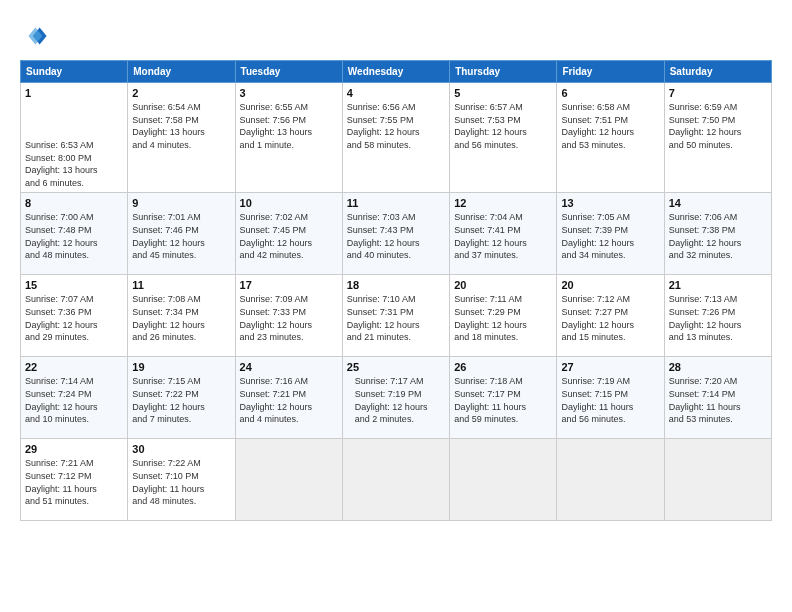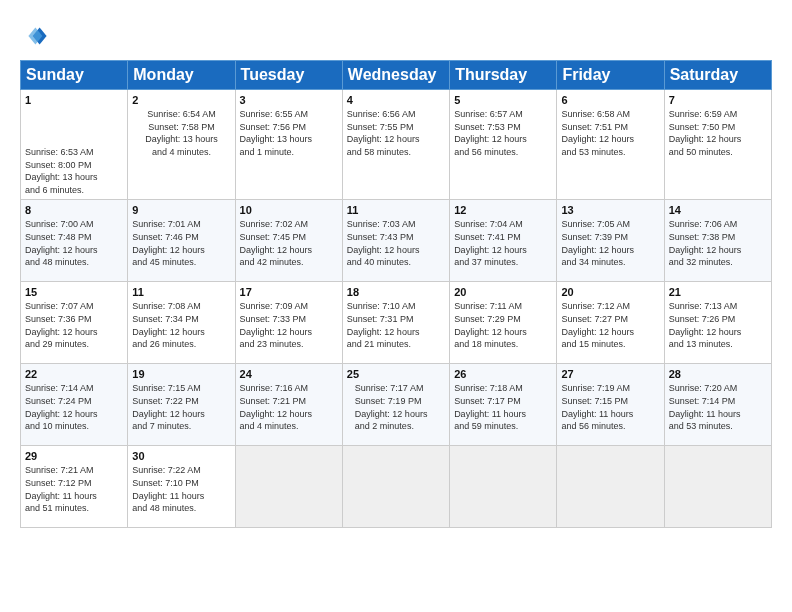--- a/index.html
+++ b/index.html
@@ -53,21 +53,21 @@
       color: #444;
     }
     .calendar {
       width: 100%;
       border-collapse: collapse;
       table-layout: fixed;
     }
     .calendar th {
       background: #1a6bbf;
       color: #fff;
-      font-size: 16px;
+      font-size: 10px;
       font-weight: bold;
       text-align: left;
       padding: 5px 5px;
       border: 1px solid #5a9ad4;
     }
     .calendar td {
       border: 1px solid #ccc;
       vertical-align: top;
       padding: 4px 4px 3px 4px;
       font-size: 9.5px;
@@ -130,21 +130,21 @@
         <tr>
           <td>
             <span class="day-num">1</span>
             <div class="day-detail" style="white-space: pre-line; margin-top: 40px;">Sunrise: 6:53 AM
 Sunset: 8:00 PM
 Daylight: 13 hours
 and 6 minutes.</div>
           </td>
           <td>
             <span class="day-num">2</span>
-            <div class="day-detail" style="white-space: pre-line; text-align: center;">Sunrise: 6:54 AM
+            <div class="day-detail" style="white-space: pre-line;">Sunrise: 6:54 AM
 Sunset: 7:58 PM
 Daylight: 13 hours
 and 4 minutes.</div>
           </td>
           <td>
             <span class="day-num">3</span>
             <div class="day-detail" style="white-space: pre-line;">Sunrise: 6:55 AM
 Sunset: 7:56 PM
 Daylight: 13 hours
 and 1 minute.</div>

